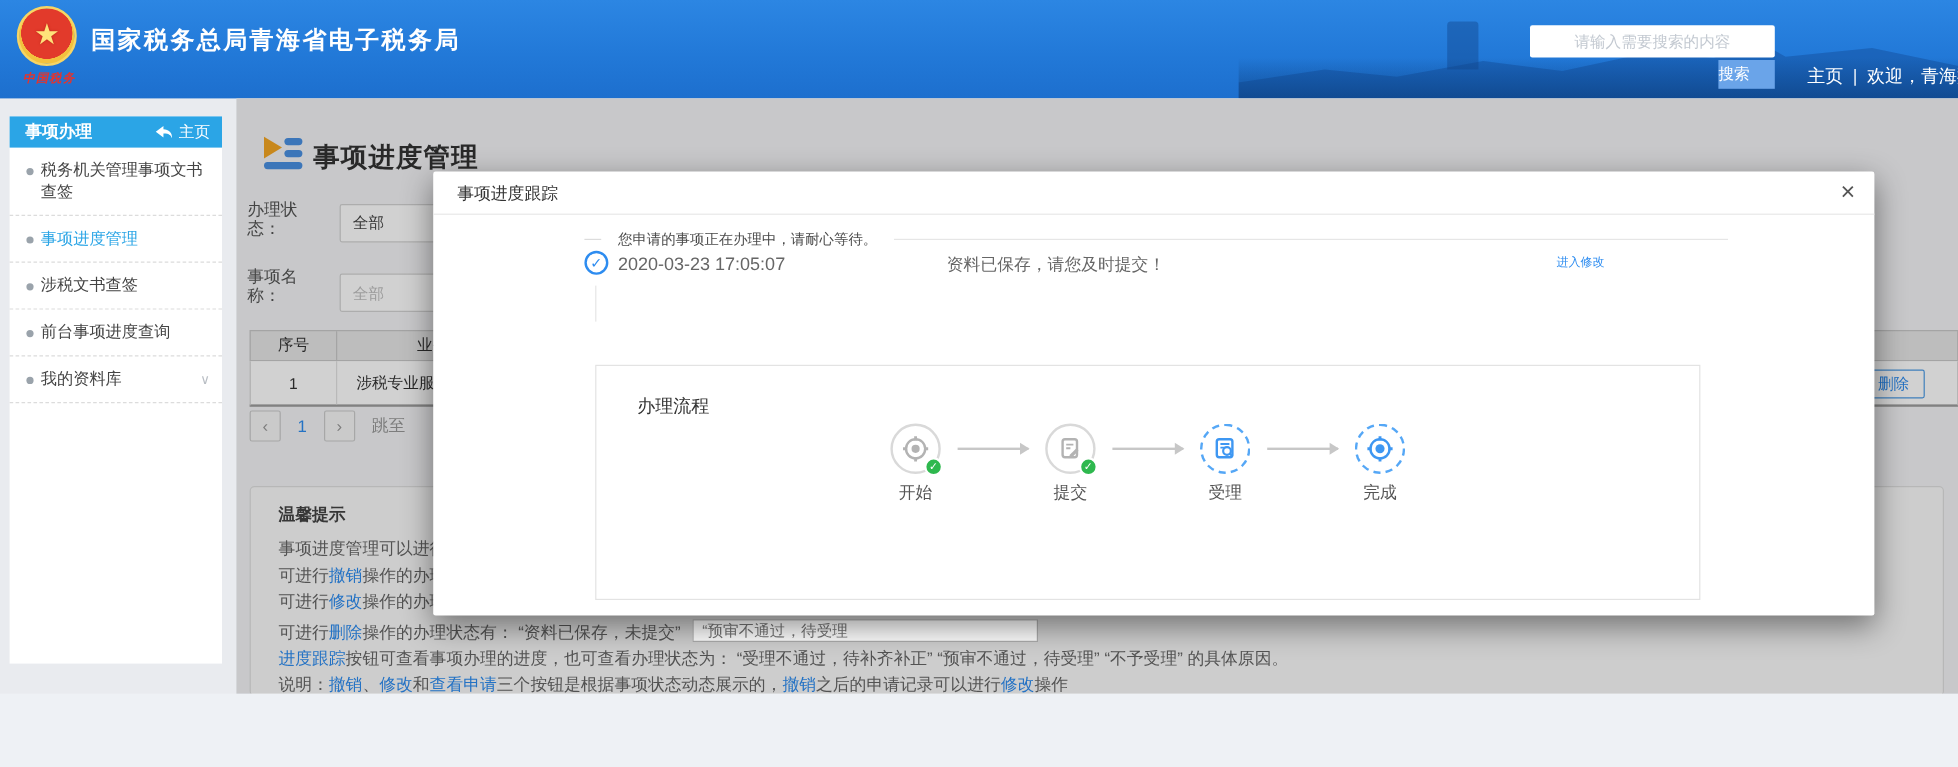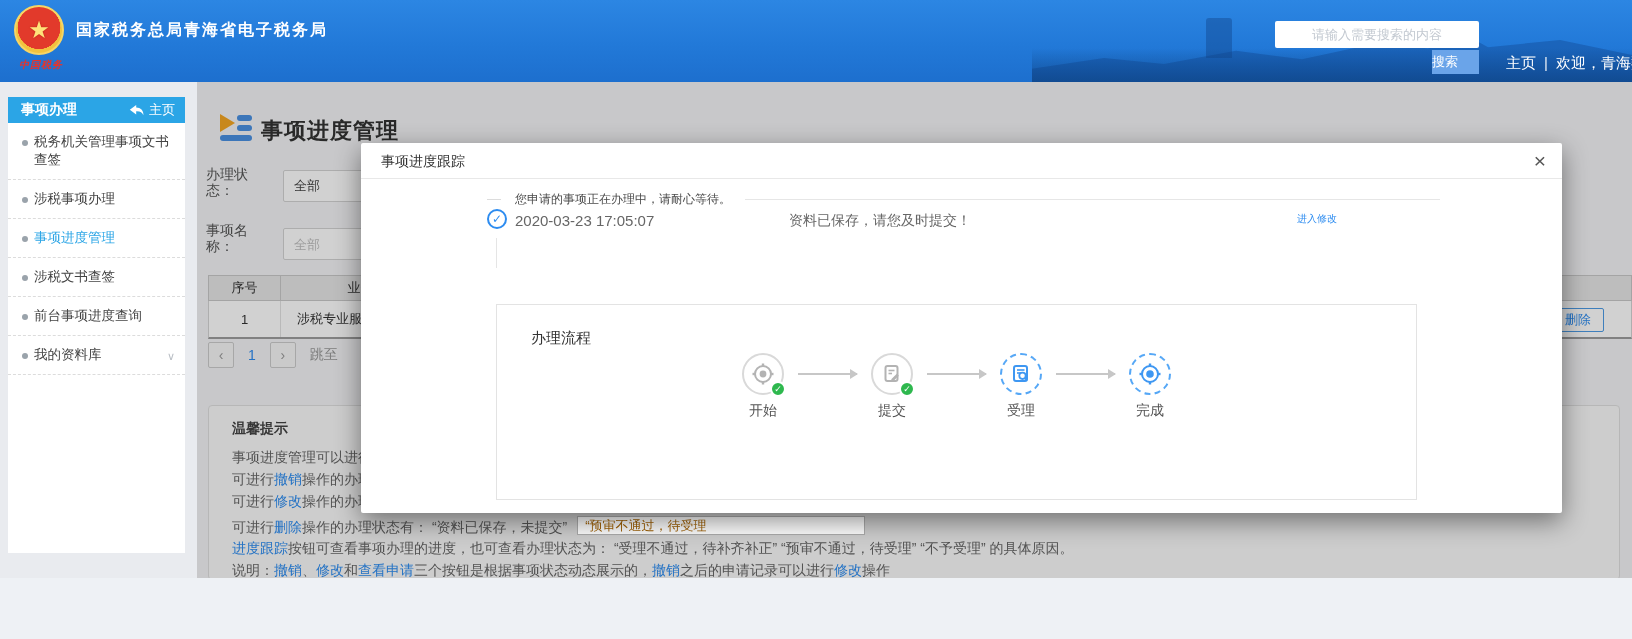--- a/index.html
+++ b/index.html
@@ -16,21 +16,21 @@
   .wall .haze { position:absolute; left:0; bottom:0; width:100%; height:34px;
     background:linear-gradient(to top,rgba(11,58,116,.55),rgba(11,58,116,0)); }
   .wall .tower { position:absolute; right:400px; top:18px; width:26px; height:40px; background:#11488f; opacity:.45; border-radius:3px 3px 0 0; }
   .emblem { position:absolute; left:14px; top:5px; width:50px; height:50px; border-radius:50%;
     background:radial-gradient(circle at 50% 45%, #e23a2b 0 62%, #f2c23e 63% 100%);
     border:2px solid #f7d564; display:flex; align-items:center; justify-content:center; }
   .emblem .star { color:#ffe27a; font-size:24px; line-height:24px; text-shadow:0 0 2px #b32015; }
   .logo-caption { position:absolute; left:12px; top:58px; width:58px; text-align:center;
     font-family:"Liberation Serif","DejaVu Serif",serif; font-weight:bold; font-style:italic;
     color:#e8332a; font-size:10px; letter-spacing:1px; white-space:nowrap; }
-  .site-title { position:absolute; left:76px; top:20px; color:#fff; font-size:16px; font-weight:bold; letter-spacing:2px; white-space:nowrap; }
+  .site-title { position:absolute; left:76px; top:20px; color:#fff; font-size:20px; font-weight:bold; letter-spacing:2px; white-space:nowrap; }
   .search-input { position:absolute; left:1275px; top:21px; width:204px; height:27px; border:none; border-radius:2px;
     background:#fff; font-size:13px; text-align:center; color:#333; outline:none; }
   .search-input::placeholder { color:#c3c9d1; }
   .search-btn { position:absolute; left:1432px; top:50px; width:47px; height:24px; background:#6aa4e9; color:#fff;
     font-size:13px; text-align:left; line-height:24px; cursor:pointer; }
   .header-links { position:absolute; left:1506px; top:54px; width:140px; color:#fff; font-size:15px; white-space:nowrap; }
   .header-links .lnk { cursor:pointer; }
   .header-links .sep { margin:0 8px; opacity:.9; }
 
   
@@ -69,21 +69,21 @@
   .pg-btn { width:26px; height:26px; border:1px solid #ccc; background:#f7f7f7; border-radius:2px; color:#999;
     display:flex; align-items:center; justify-content:center; font-size:14px; cursor:pointer; }
   .pg-cur { color:#2d8cf0; cursor:pointer; }
 
   .tips { position:absolute; left:11px; top:323px; width:1412px; height:175px; background:#fbfbfb;
     border:1px solid #e0e0e0; border-radius:4px; font-size:14px; color:#666; }
   .tips .t-line { position:absolute; left:23px; white-space:nowrap; }
   .tips .t-title { font-weight:bold; color:#444; }
   .blue { color:#2d8cf0; cursor:pointer; }
   .sel-ghost { position:relative; z-index:6; display:inline-block; margin-left:10px; width:288px; height:19px;
-    background:#fdfdfd; border:1px solid #ababab; font-size:13px; color:#a16207; line-height:17px; padding:0 7px;
+    background:#fdfdfd; border:1px solid #ababab; font-size:13px; color:#737373; line-height:17px; padding:0 7px;
     vertical-align:-3px; overflow:hidden; white-space:nowrap; }
 
   
   .overlay { position:absolute; left:197px; top:82px; width:1435px; height:496px; background:rgba(0,0,0,.18); z-index:5; }
 
   
   .modal { position:absolute; left:361px; top:143px; width:1201px; height:370px; background:#fff; z-index:10;
     border-radius:2px; box-shadow:0 8px 26px rgba(0,0,0,.45); }
   .m-titlebar { position:relative; height:36px; border-bottom:1px solid #e8e8e8; }
   .m-title { position:absolute; left:20px; top:10px; font-size:14px; color:#333; }
@@ -148,21 +148,20 @@
       <span class="sh-title">事项办理</span>
       <span class="home">
         <svg class="reply-icon" viewBox="0 0 20 16">
           <path d="M9 1 L1 7 l8 6 v-4 c5-.2 7.5 1.2 9 5 .3-6-3.5-9.6-9-9.6 z" fill="#ffffff"></path>
         </svg>
         <span>主页</span>
       </span>
     </div>
     <ul class="menu">
       <li><span>税务机关管理事项文书查签</span></li>
-      <li><span>涉税事项办理</span></li>
       <li class="active"><span>事项进度管理</span></li>
       <li><span>涉税文书查签</span></li>
       <li><span>前台事项进度查询</span></li>
       <li>
         <span>我的资料库</span>
         <span class="chev">∨</span>
       </li>
     </ul>
   </div>
 

